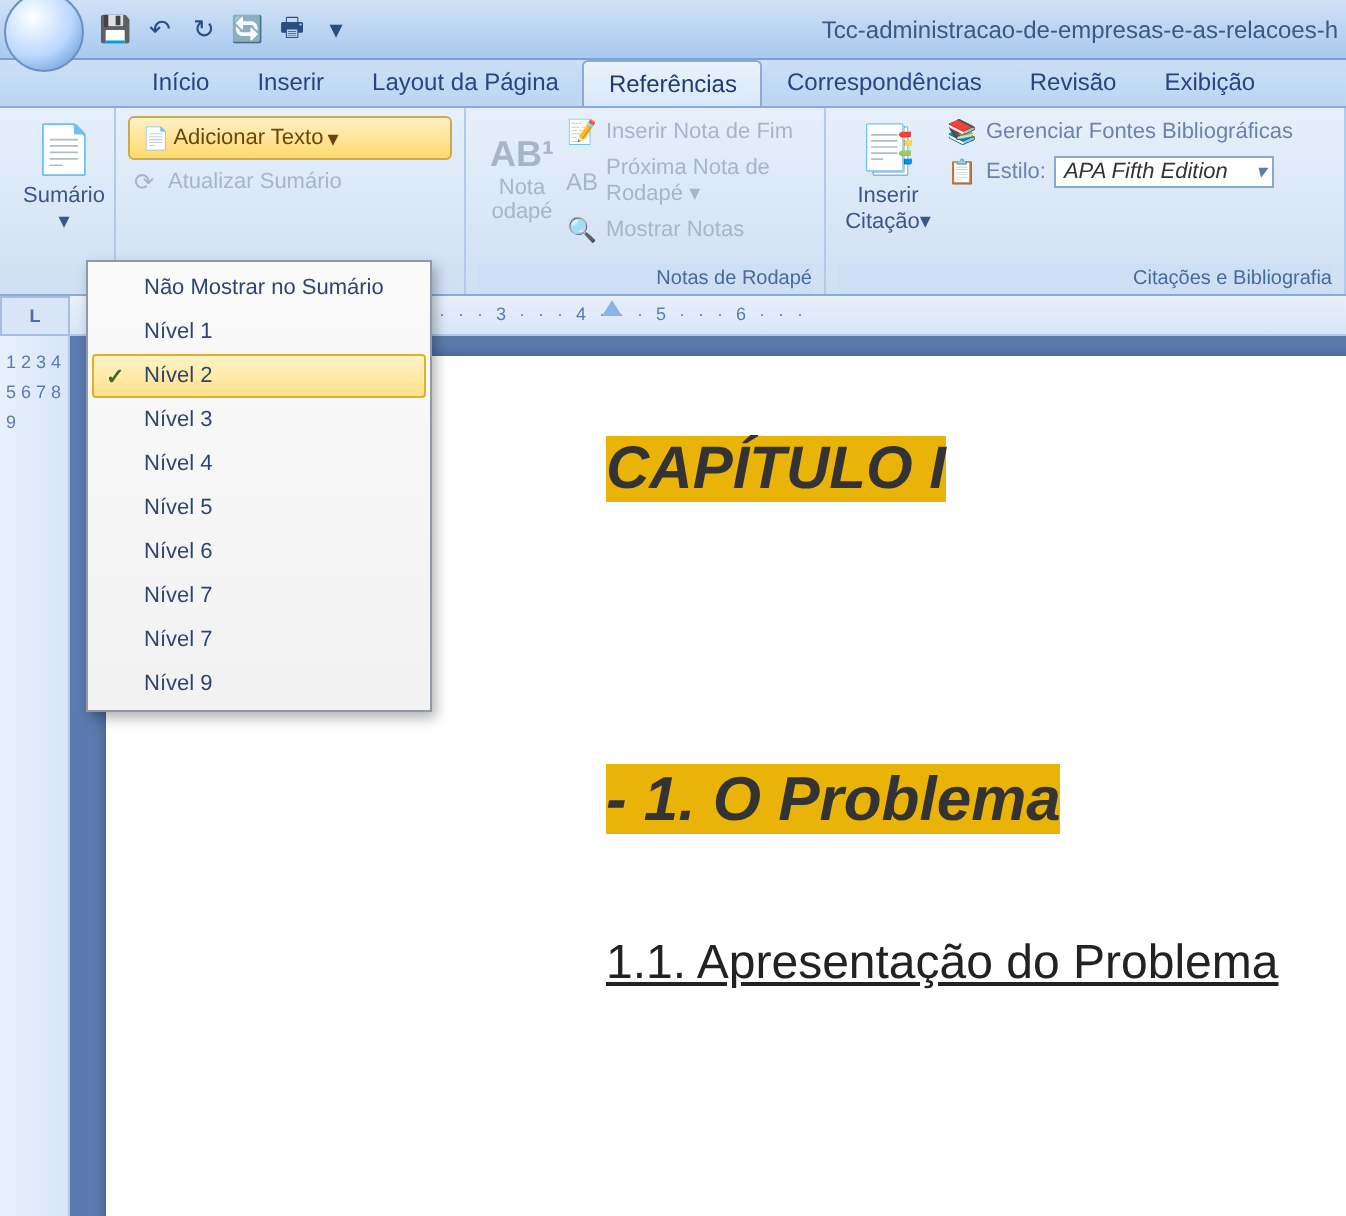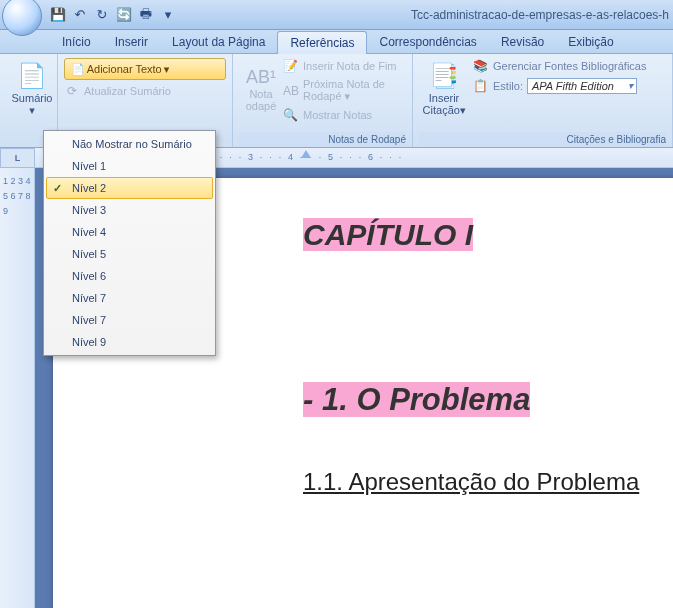--- a/index.html
+++ b/index.html
@@ -6,21 +6,21 @@
   body { width: 673px; height: 608px; overflow: hidden; background: #fff; }
 
   
   .titlebar { height: 30px; background: linear-gradient(#cfe1f7,#a9c9ef); display: flex; align-items: center; border-bottom: 1px solid #7ba1d2; }
   .office-btn { width: 40px; height: 40px; margin: 2px 4px 0 2px; border-radius: 50%; background: radial-gradient(circle at 35% 30%, #fff, #b9d8ff 55%, #4f86c5); border: 1px solid #6b90bf; position: relative; z-index: 5; }
   .qat { display: flex; gap: 6px; align-items: center; margin-left: 4px; }
   .qat-ico { width:16px; height:16px; display:flex; align-items:center; justify-content:center; font-size:13px; color:#2a4e82; }
   .title-text { margin-left: auto; margin-right: 0; padding-right: 4px; font-size: 12px; color:#3b5a82; white-space:nowrap; overflow:hidden; }
 
   
-  .tabs { height: 24px; background: linear-gradient(#cbe0f7,#bad5f2); display:flex; align-items:center; padding-left: 50px; border-bottom:1px solid #8aabd6; }
+  .tabs { height: 24px; background: linear-gradient(#cbe0f7,#bad5f2); display:flex; align-items:flex-start; padding-left: 64px; border-bottom:1px solid #8aabd6; }
   .tab { font-size: 12px; padding: 4px 12px 4px; color:#2a457c; cursor:pointer; }
   .tab.active { background: linear-gradient(#eaf2fb,#d9e8fa); border:1px solid #8aabd6; border-bottom:none; border-radius:3px 3px 0 0; margin-bottom:-1px; color:#1e3b78; font-weight:500; }
 
   
   .ribbon { height: 94px; background: linear-gradient(#e6f0fb,#cfe0f4); display:flex; border-bottom:1px solid #8aabd6; position:relative; }
   .group { border-right:1px solid #b2c9e8; padding:2px 6px 0; display:flex; flex-direction:column; position:relative; }
   .group-label { font-size:10px; color:#486a99; text-align:right; padding:2px 0; margin-top:auto; background:rgba(200,220,244,.4); }
   .big-btn { display:flex; flex-direction:column; align-items:center; justify-content:center; width:52px; height:66px; font-size:11px; color:#3a5688; text-align:center; border-radius:3px; }
   .big-btn .ico { font-size:24px; margin-bottom:2px; }
 
@@ -44,21 +44,21 @@
   .ruler-corner { width:35px; height:20px; background:#d7e5f7; border:1px solid #a6bde0; display:flex; align-items:center; justify-content:center; font-size:9px; color:#4d6ea2; font-weight:bold; position:absolute; left:0; top:0; }
   .ruler-h .marks { position:absolute; left:15px; right:0; top:4px; white-space:nowrap; letter-spacing:2px; }
   .indent-marker { position:absolute; top:2px; left:266px; width:0; height:0; border-left:5px solid transparent; border-right:5px solid transparent; border-bottom:8px solid #8cb3e8; }
 
   
   .workspace { display:flex; height:calc(608px - 30px - 24px - 94px - 20px); }
   .ruler-v { width:35px; background:linear-gradient(90deg,#e8f0fb,#d8e6f8); border-right:1px solid #b2c9e8; position:relative; font-size:9px; color:#5a7bb0; }
   .ruler-v .marks-v { position:absolute; top:6px; left:3px; line-height:15px; }
   .page-area { flex:1; background:#5b7bb0; overflow:hidden; position:relative; }
   .page { background:#fff; margin:10px 0 0 18px; width:760px; min-height:900px; box-shadow:0 0 6px rgba(0,0,0,.3); padding:40px 0 0 250px; position:relative; }
-  .sel { background:#f9a8d4; }
+  .sel { background:#eab308; }
   .chapter { font-family:Arial,sans-serif; font-size:30px; font-weight:bold; font-style:italic; color:#333; display:inline; }
   .heading1 { font-family:Arial,sans-serif; font-size:31px; font-weight:bold; font-style:italic; color:#333; display:inline; }
   .heading2 { font-family:Arial,sans-serif; font-size:24px; color:#222;text-decoration:underline; }
   .para { margin:0 0 14px; }
   .gap-lg { margin-top:130px; }
   .gap-md { margin-top:50px; }
 
   .ruler-wrap { position:relative; }
 </style>
 </head>
@@ -105,21 +105,21 @@
     </div>
     <div class="small-row dimmed">
       <span class="ico-sm">⟳</span>
       <span>Atualizar Sumário</span>
     </div>
   </div>
 
   <div class="group" style="width:180px">
     <div style="display:flex">
       <div class="big-btn dimmed" style="width:44px">
-        <span style="font-size:18px;font-weight:normal">AB¹</span>
+        <span style="font-size:18px;font-weight:bold">AB¹</span>
         <span>Nota</span>
         <span>odapé</span>
       </div>
       <div style="flex:1">
         <div class="small-row dimmed">
           <span class="ico-sm">📝</span>
           <span>Inserir Nota de Fim</span>
         </div>
         <div class="small-row dimmed">
           <span class="ico-sm">AB</span>

